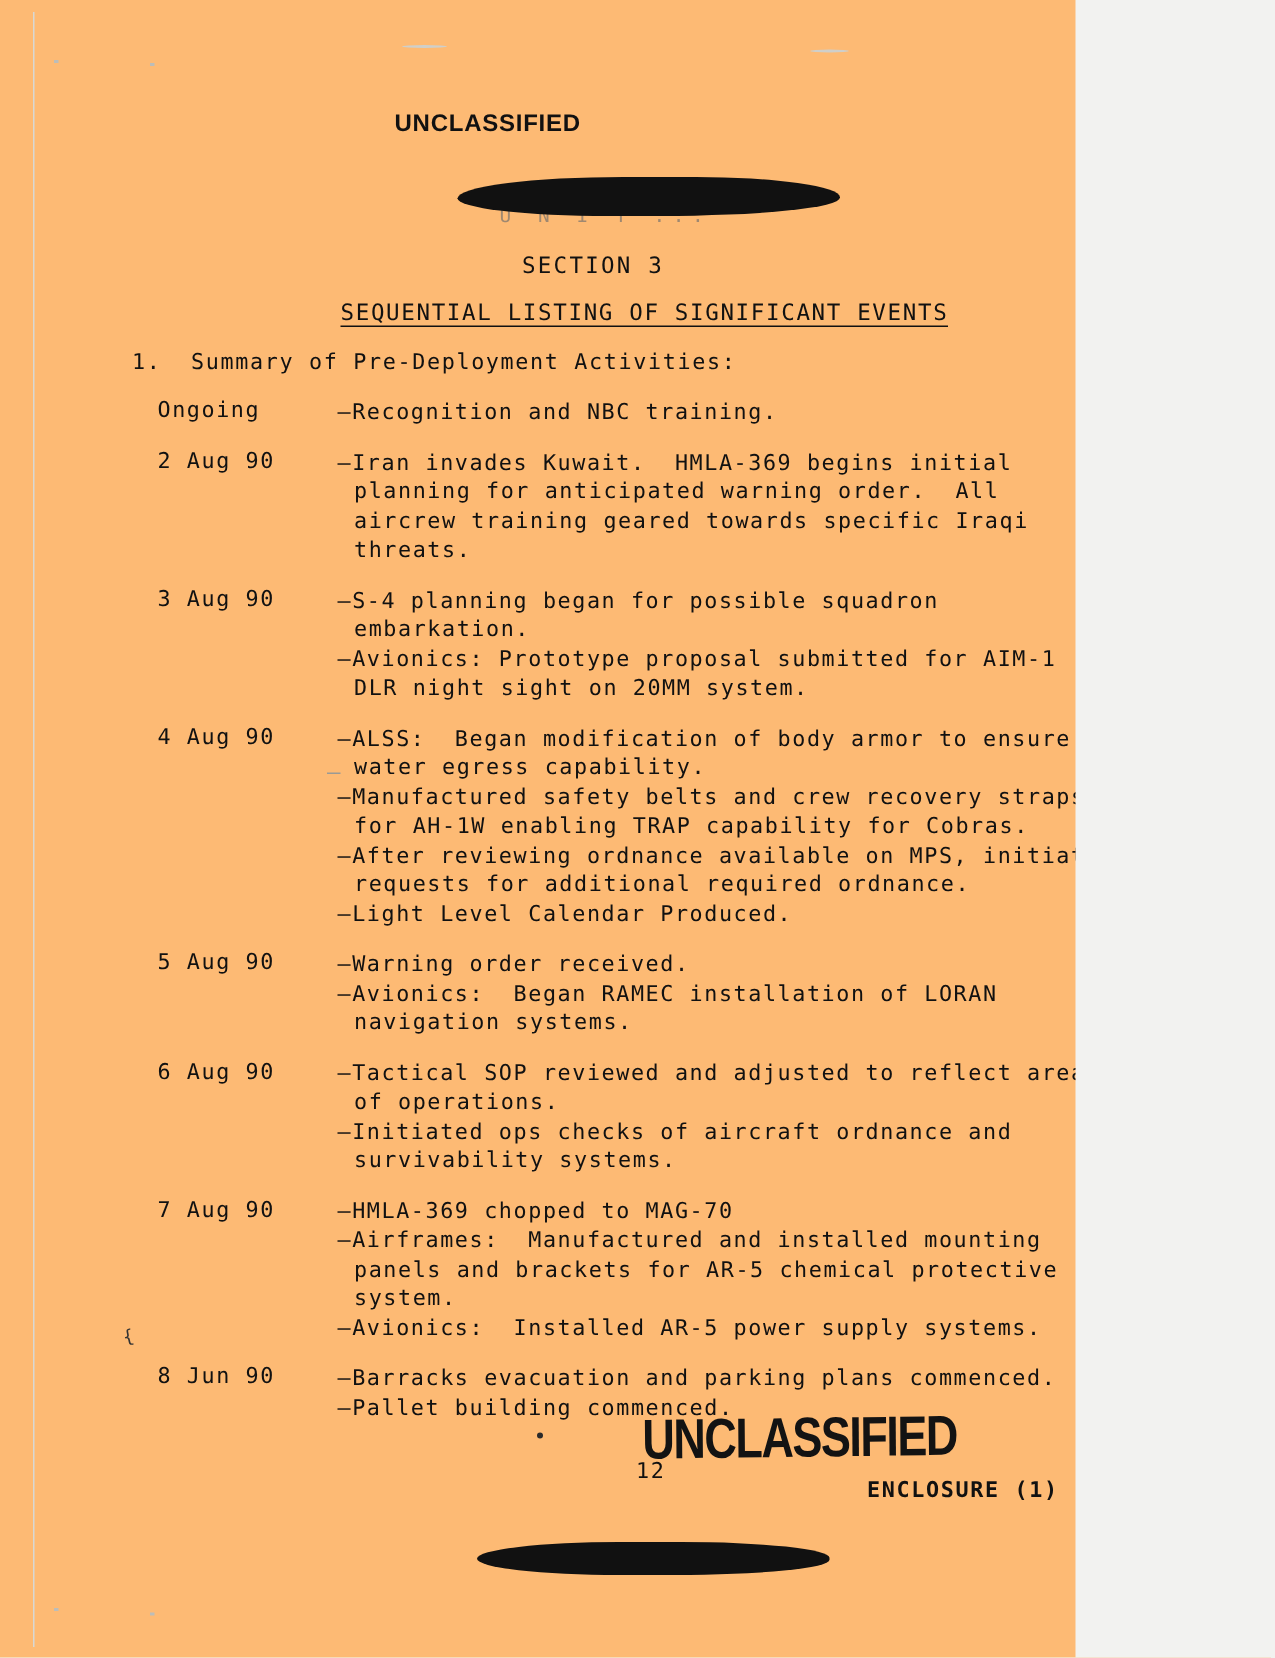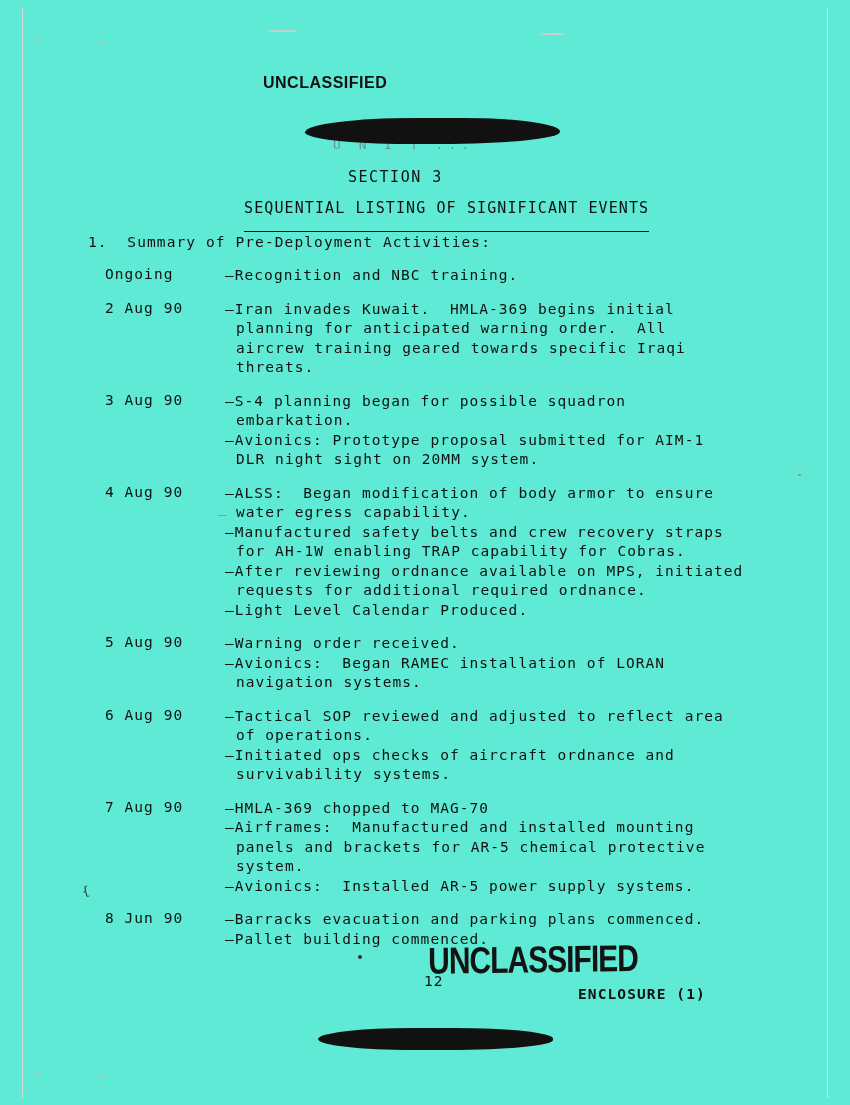--- a/index.html
+++ b/index.html
@@ -2,23 +2,23 @@
 <html><head>
 <meta charset="utf-8">
 <style>
   html, body {
     margin: 0;
     padding: 0;
     background: #f2f2f0;
   }
   .page {
     position: relative;
-    width: 850px;
+    width: 717px;
     height: 1105px;
-    background: #5eead4;
+    background: #fdba74;
     overflow: hidden;
     font-family: "DejaVu Sans Mono", monospace;
     color: #111;
   }
   
   .page-edge {
     position: absolute;
     left: 22px;
     top: 8px;
     width: 806px;
@@ -81,26 +81,26 @@
 
   .section-title {
     position: absolute;
     left: 348px;
     top: 168px;
     font-size: 15px;
     letter-spacing: 1.5px;
   }
   .doc-title {
     position: absolute;
-    left: 244px;
+    left: 227px;
     top: 199px;
     font-size: 15px;
     letter-spacing: 1.1px;
     border-bottom: 1px solid #111;
-    padding-bottom: 14px;
+    padding-bottom: 0;
   }
 
   .summary-line {
     position: absolute;
     left: 88px;
     top: 234px;
     font-size: 14.5px;
     letter-spacing: 1.1px;
     white-space: pre;
     text-align: right;

